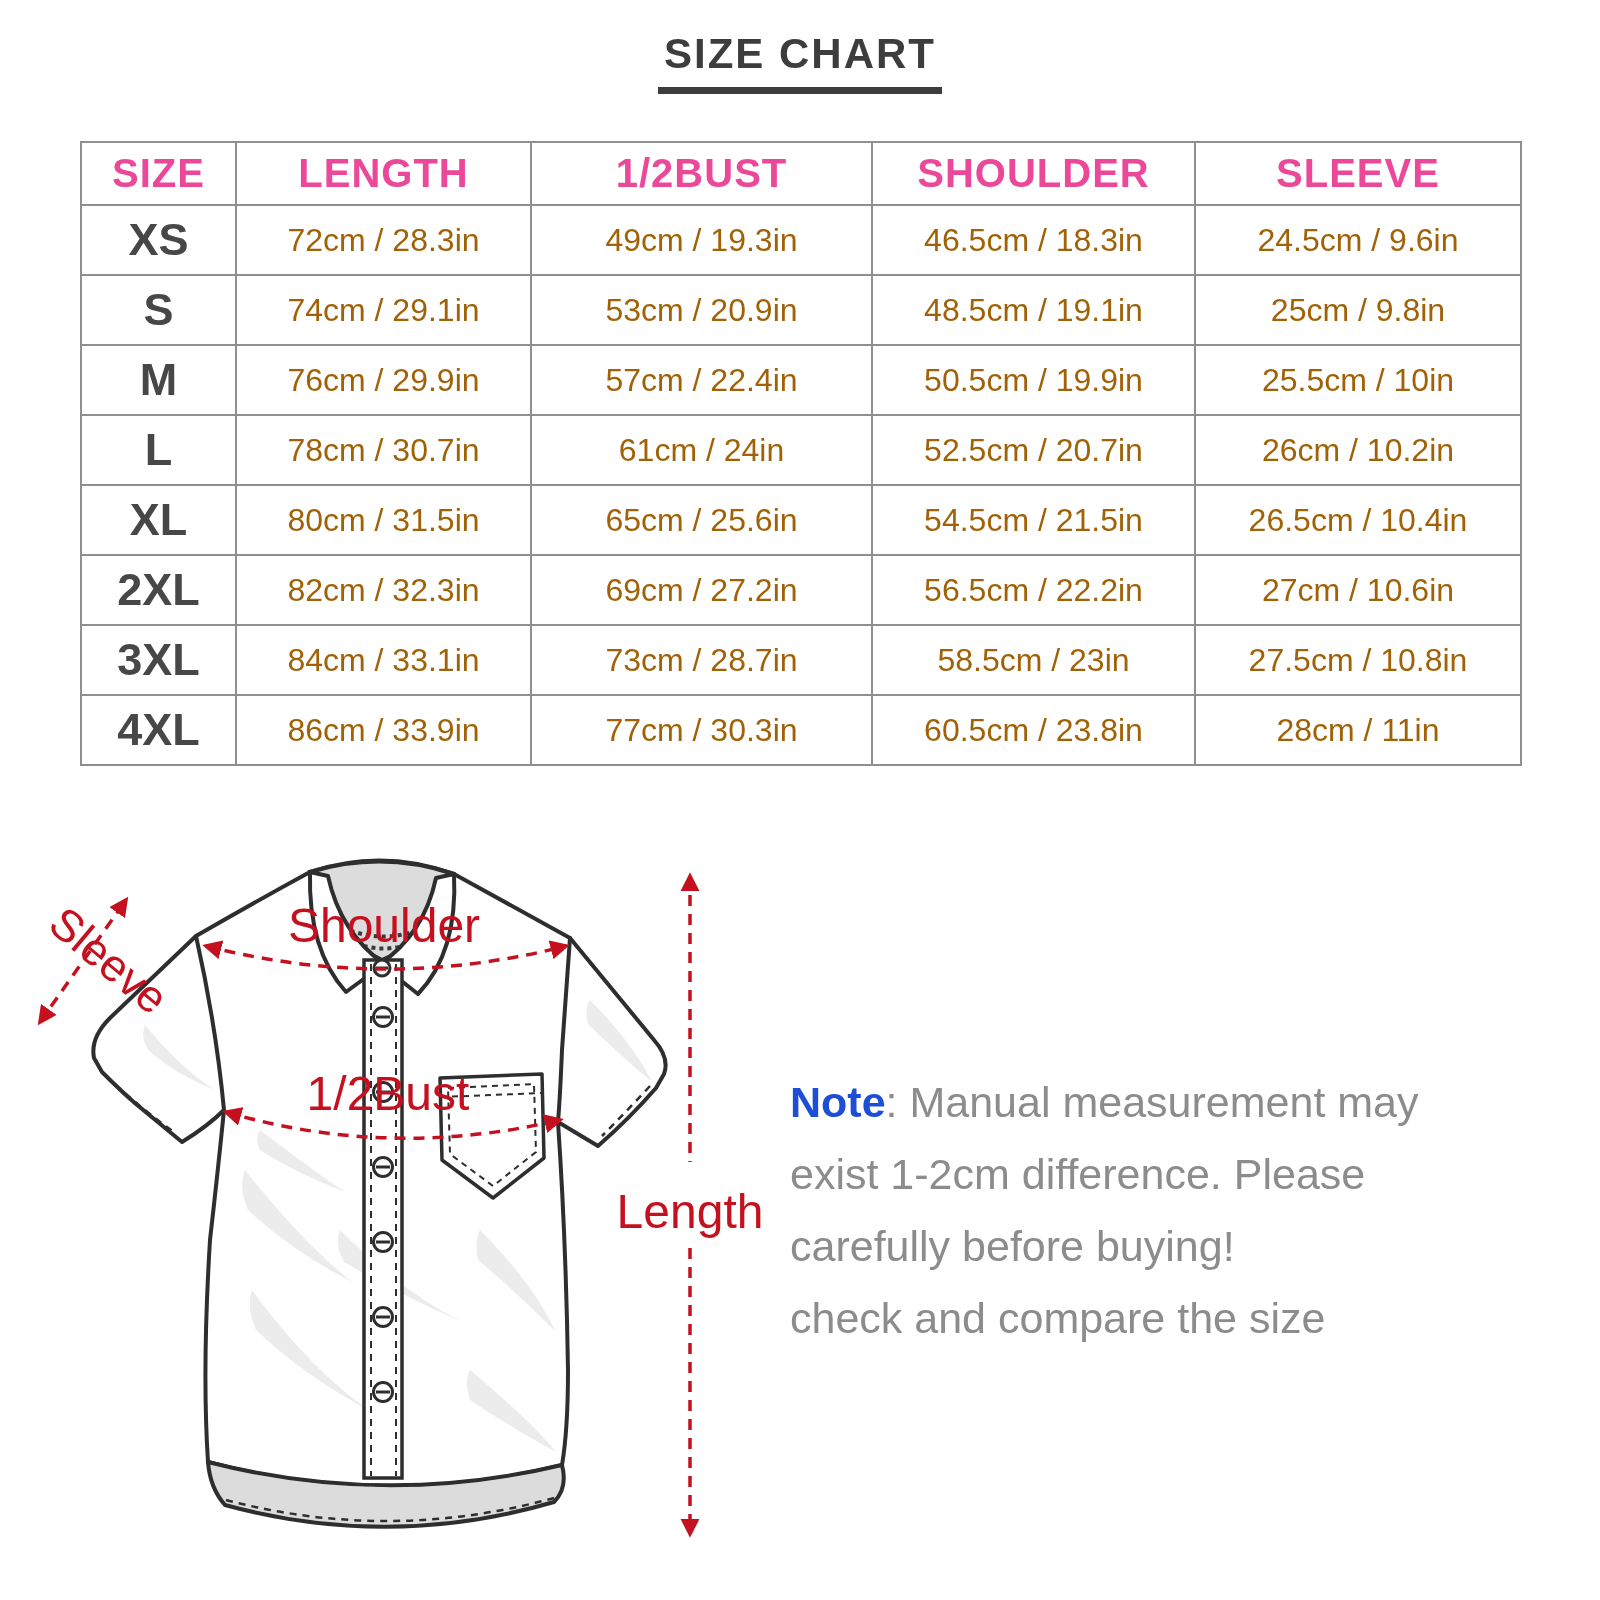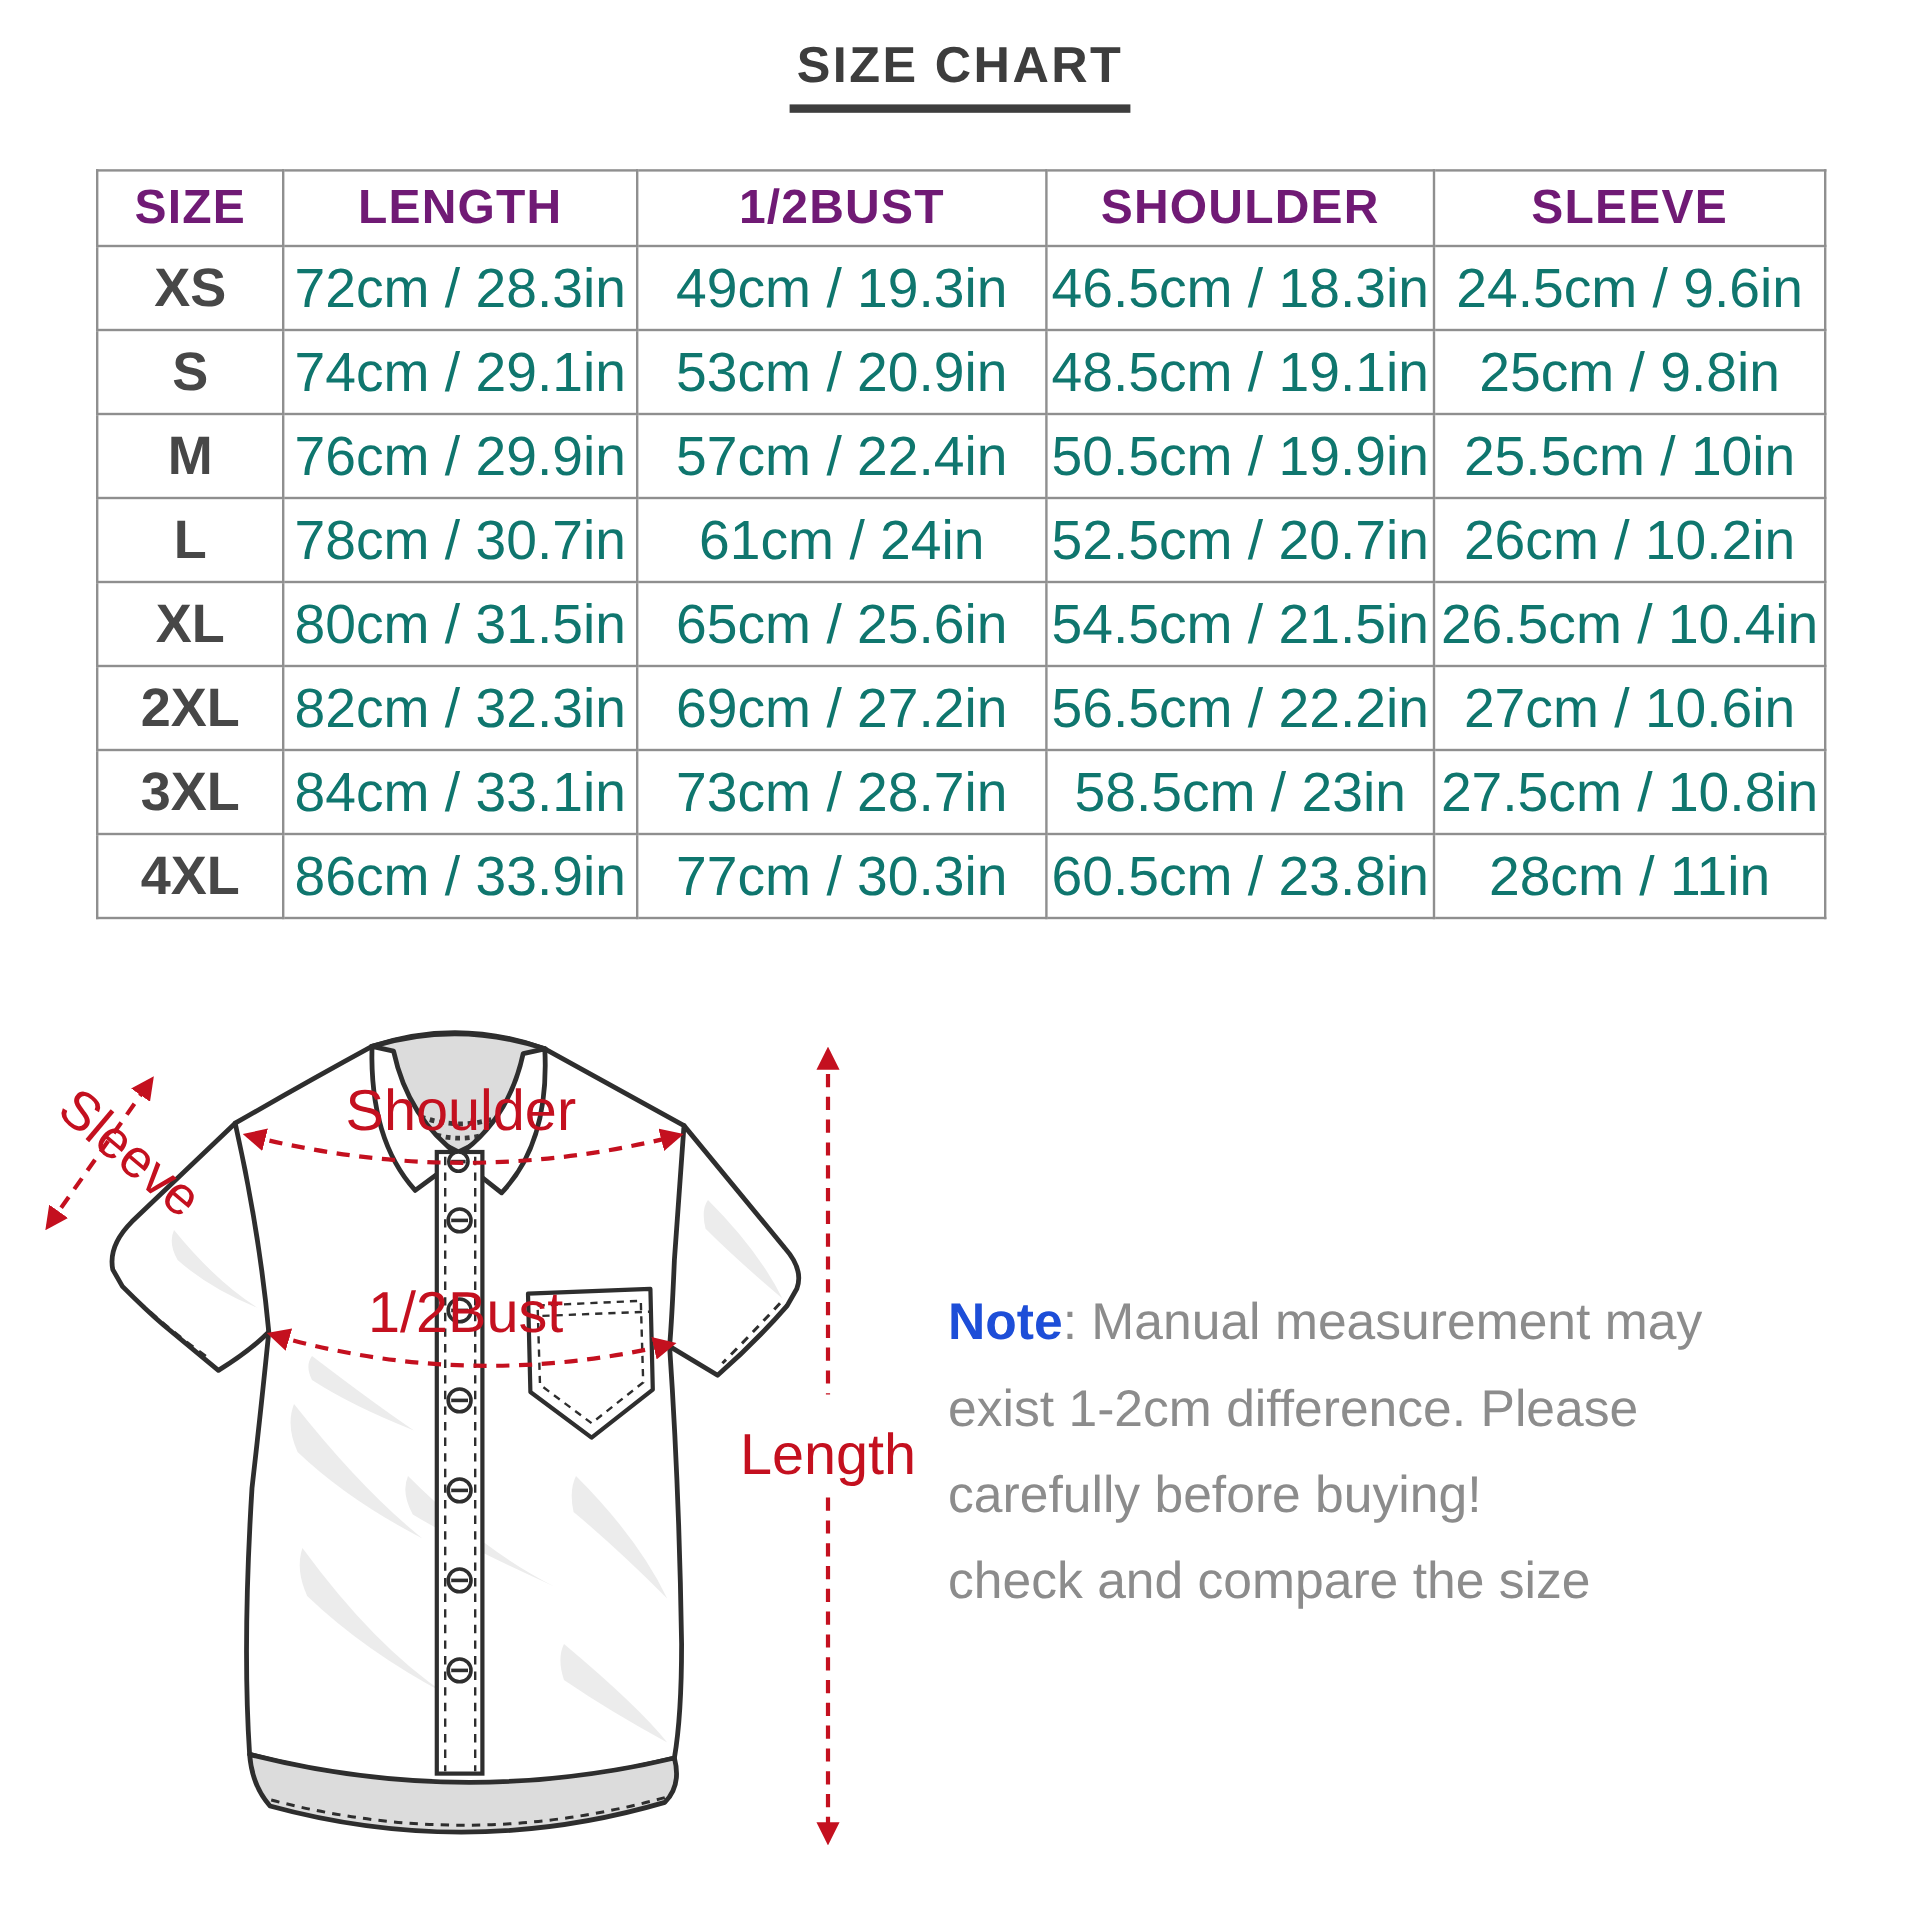--- a/index.html
+++ b/index.html
@@ -16,24 +16,24 @@
   
   .size-table-wrap{position:absolute;left:80px;top:141px;width:1440px;}
   table.size-table{
     border-collapse:collapse;table-layout:fixed;width:1440px;
   }
   table.size-table th, table.size-table td{
     border:2px solid #8f8f8f;text-align:center;vertical-align:middle;
     padding:0;
   }
   table.size-table th{
-    height:61px;font-size:40px;font-weight:bold;color:#701a75;letter-spacing:1px;
+    height:61px;font-size:40px;font-weight:bold;color:#ec4899;letter-spacing:1px;
   }
   table.size-table td{
-    height:68px;font-size:46px;color:#0f766e;font-weight:normal;
+    height:68px;font-size:32px;color:#a16207;font-weight:normal;
   }
   table.size-table td.size-col{font-weight:bold;color:#474747;font-size:45px;}
   
   #shirt-svg{position:absolute;left:10px;top:810px;width:780px;height:780px;}
   
   .note{
     position:absolute;left:790px;top:1066px;width:700px;
     font-size:43px;line-height:72px;color:#8c8c8c;
   }
   .note .note-label{font-weight:bold;color:#1d4ed8;}

